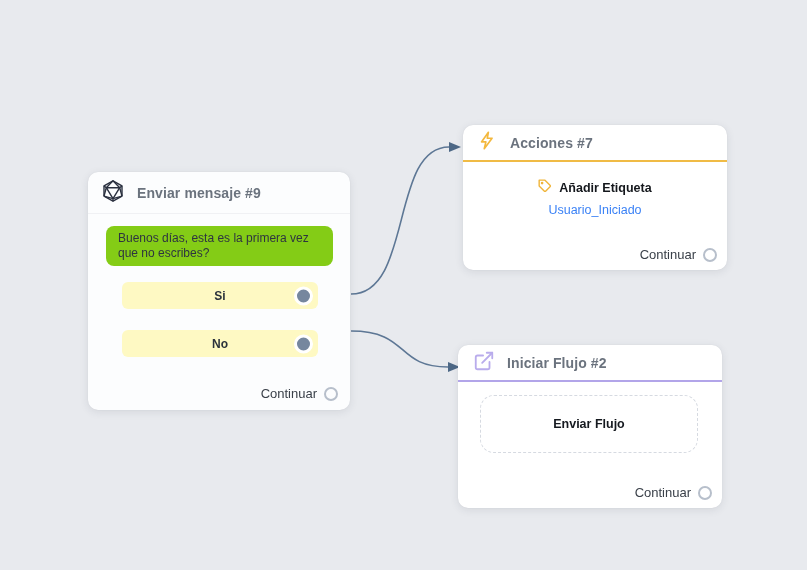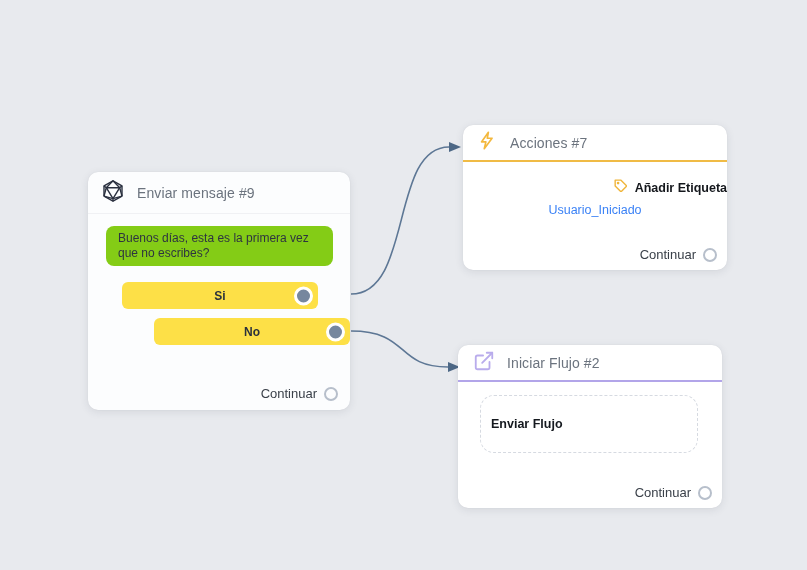--- a/index.html
+++ b/index.html
@@ -17,35 +17,35 @@
     position:absolute;
     background:#ffffff;
     border-radius:10px;
     box-shadow:0 2px 8px rgba(40,50,70,.10), 0 0 1px rgba(40,50,70,.12);
   }
   .node-header {
     display:flex; align-items:center; gap:12px;
     padding:0 13px; height:40px;
   }
   .node-title {
-    font-size:14px; font-weight:normal; color:#6b737e; letter-spacing:.1px;
+    font-size:14px; font-weight:bold; color:#6b737e; letter-spacing:.1px;
   }
 
   
   #node-send { left:88px; top:172px; width:262px; height:238px; background:#fcfdfe; }
   #node-send .node-header { height:42px; border-bottom:1px solid #f0f1f4; }
   .bubble {
     position:absolute; left:18px; top:54px; width:227px; height:40px;
     background:#84cc16; border-radius:8px;
     padding:5px 12px;
     font-size:12px; line-height:15px; color:#2e3440;
   }
   .qr-btn {
     position:absolute; left:34px; width:196px; height:27px;
-    background:#fde047; border-radius:6px;
+    background:#fef9c3; border-radius:6px;
     display:flex; align-items:center; justify-content:center;
     font-size:12px; font-weight:bold; color:#2b323c;
     cursor:pointer;
   }
   .qr-btn .port {
     position:absolute; right:5px; top:50%; transform:translateY(-50%);
     width:13px; height:13px; border-radius:50%;
     background:#76879e; border:3px solid #ffffff;
     box-sizing:content-box;
   }
@@ -57,36 +57,36 @@
   .continue-port {
     width:14px; height:14px; border-radius:50%;
     border:2px solid #b7bfcb; background:transparent;
   }
 
   
   #node-actions { left:463px; top:125px; width:264px; height:145px; }
   #node-actions .node-header { height:37px; border-bottom:2px solid #f0bb45; }
   .action-line1 {
     position:absolute; left:0; top:54px; width:100%;
-    display:flex; align-items:center; justify-content:flex-end; gap:7px;
+    display:flex; align-items:center; justify-content:center; gap:7px;
     font-size:12.5px; font-weight:bold; color:#14171c;
   }
   .action-line2 {
     position:absolute; left:0; top:78px; width:100%;
     text-align:center; font-size:12.5px; color:#3b82f6;
   }
   #node-actions .continue-row { right:10px; bottom:8px; }
 
   
   #node-flow { left:458px; top:345px; width:264px; height:163px; }
   #node-flow .node-header { height:37px; border-bottom:2px solid #b2a5e9;padding-left:15px; }
   .flow-box {
     position:absolute; left:22px; top:50px; width:218px; height:58px;
     border:1px dashed #d6dae1; border-radius:14px;
-    display:flex; flex-direction:column; align-items:flex-start; justify-content:center;
+    display:flex; flex-direction:column; align-items:center; justify-content:center;
     padding:4px 10px; text-align:center;
   }
   .flow-box .flow-title { font-size:12.5px; font-weight:bold; color:#15191f; line-height:15px; }
   .flow-box .flow-name-line {
     font-size:12.5px; color:#23282f; line-height:15px; width:185px;
   }
   .flow-box .inline-icon { vertical-align:-3px; margin-right:3px; }
   .blue-dot {
     display:inline-block; width:13px; height:13px; border-radius:50%;
     background:#1877d2; vertical-align:-2px; margin-right:4px;
@@ -116,21 +116,21 @@
       </span>
       <span class="node-title">Enviar mensaje #9</span>
     </div>
 
     <div class="bubble">Buenos días, esta es la primera vez que no escribes?</div>
 
     <div class="qr-btn" style="top:110px;">
       <span>Si</span>
       <span class="port"></span>
     </div>
-    <div class="qr-btn" style="top:146px;margin-left:32px;">
+    <div class="qr-btn" style="top:158px;">
       <span>No</span>
       <span class="port"></span>
     </div>
 
     <div class="continue-row">
       <span>Continuar</span>
       <span class="continue-port"></span>
     </div>
   </div>
 

